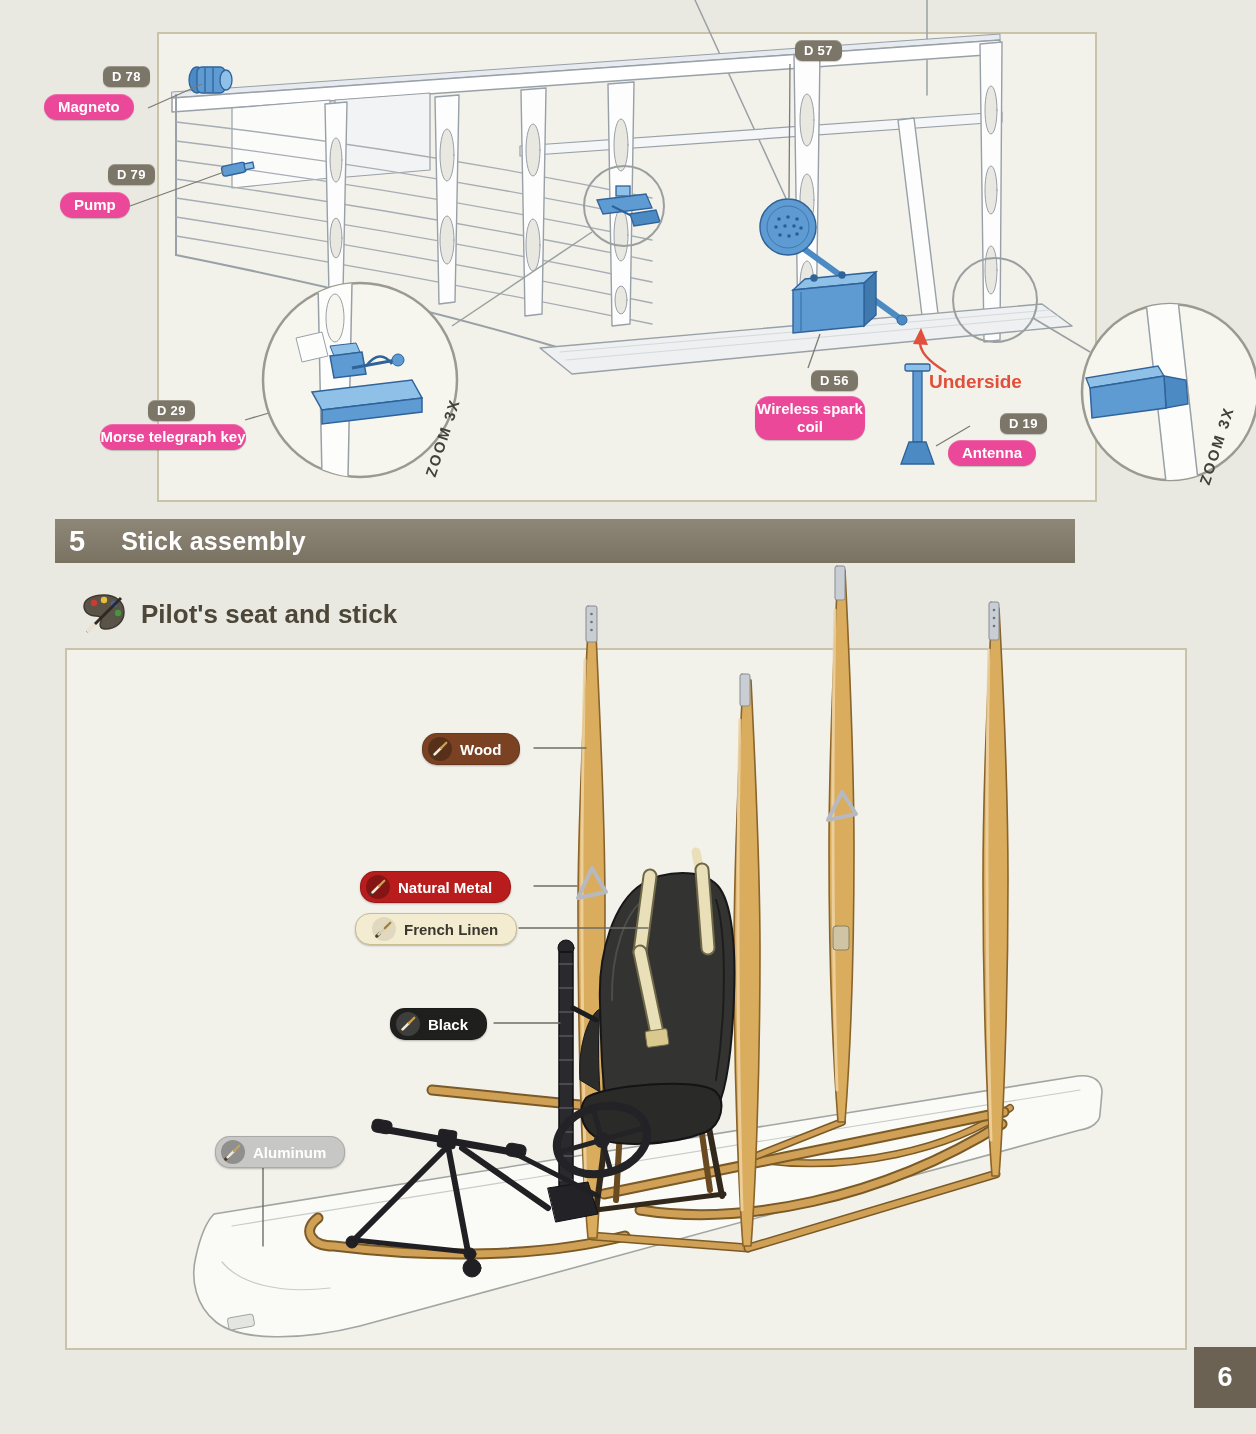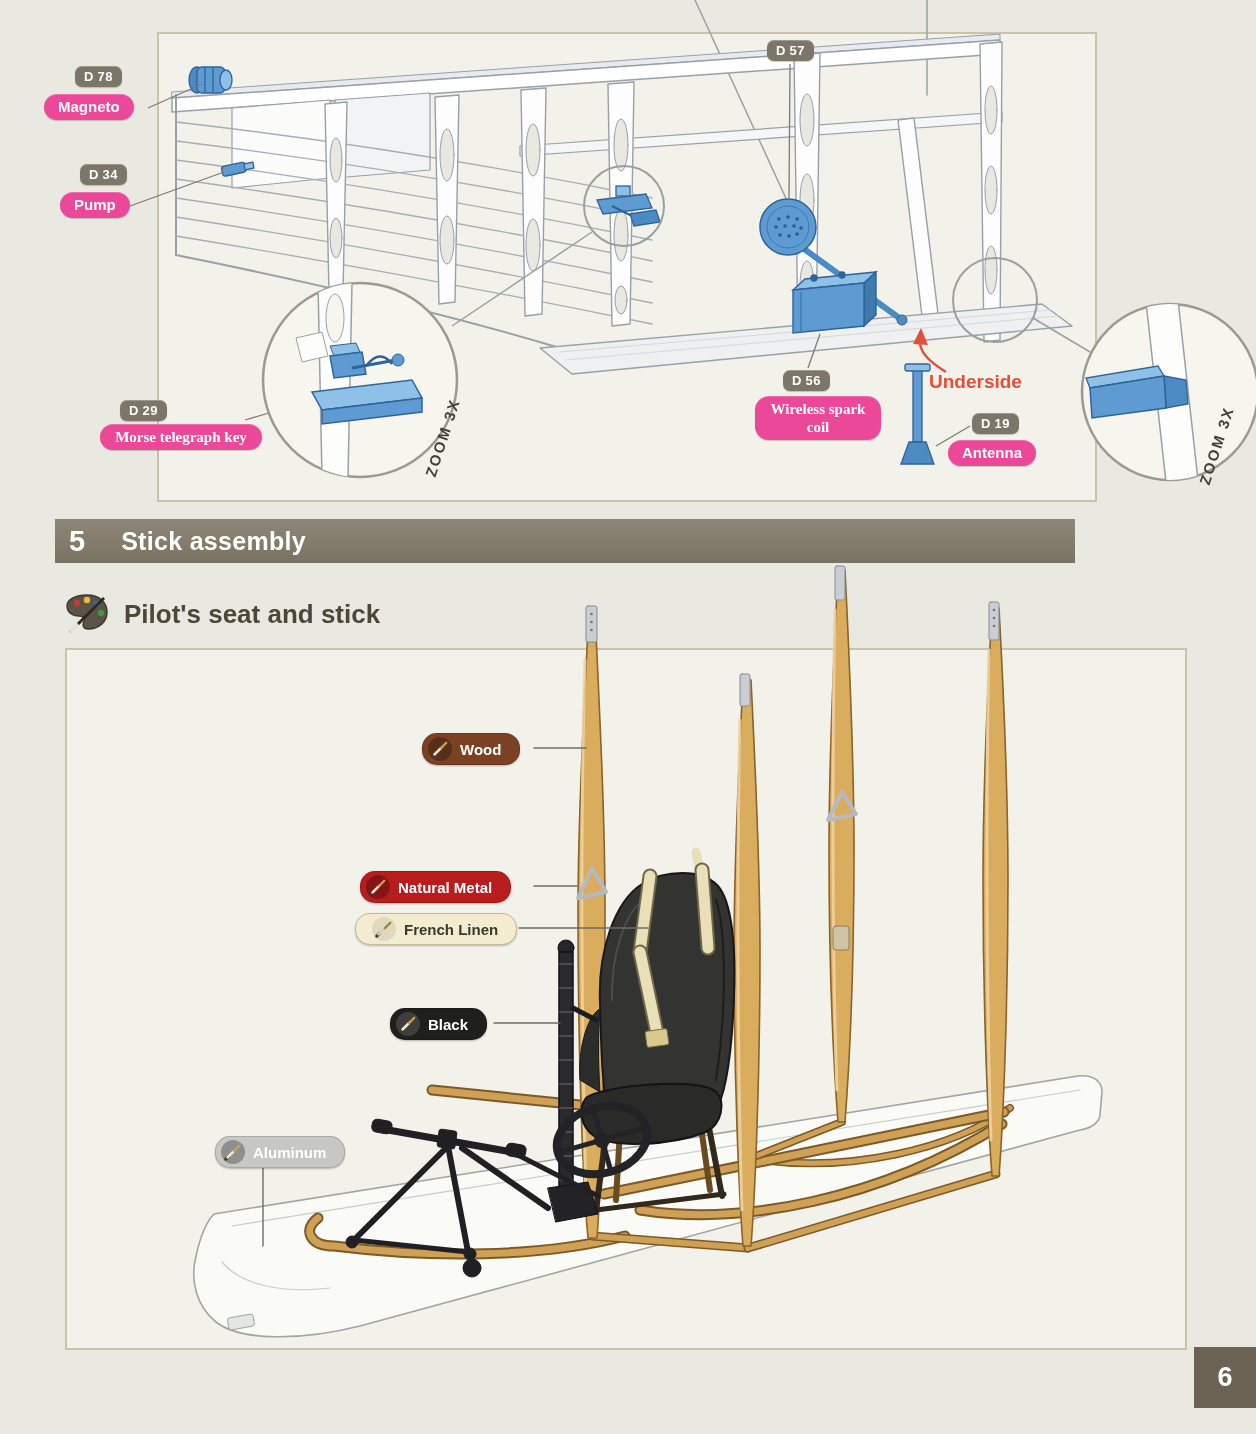--- a/index.html
+++ b/index.html
@@ -2,33 +2,33 @@
 <html><head>
 <meta charset="utf-8">
 <style>
   html,body{margin:0;padding:0;background:#d8d7cf;}
   .page{position:relative;width:1256px;height:1434px;background:#e9e8e1;overflow:hidden;
         font-family:"Liberation Sans", sans-serif;}
   .panel{position:absolute;border:2px solid #cbc2aa;background:#f2f1ea;z-index:1;}
   .art{position:absolute;left:0;top:0;z-index:2;pointer-events:none;}
   .badge{position:absolute;z-index:3;background:#7c7668;color:#fff;font-weight:bold;font-size:13px;
          padding:3px 9px;border-radius:7px;letter-spacing:.3px;
-         box-shadow:inset 0 1px 0 rgba(255,255,255,.25), 0 1px 1px rgba(0,0,0,.2);}
+         box-shadow:inset 0 1px 0 rgba(255,255,255,.25), 0 1px 1px rgba(0,0,0,.2);margin-left:28px;}
   .pill{position:absolute;z-index:3;background:#ec4899;color:#fff;font-weight:bold;font-size:15px;
         padding:4px 14px;border-radius:16px;text-align:center;line-height:1.2;
         box-shadow:inset 0 1px 0 rgba(255,255,255,.2), 0 1px 1px rgba(0,0,0,.2);}
-  .pill.two-line{border-radius:14px;padding:4px 8px;font-family:Liberation Serif, serif;}
+  .pill.two-line{border-radius:14px;padding:4px 0;}
   .underside{position:absolute;z-index:3;color:#e0503a;font-weight:bold;font-size:19px;}
   .zoom-label{position:absolute;z-index:3;font-weight:bold;font-size:15px;color:#43403a;
               letter-spacing:2px;white-space:nowrap;transform:rotate(-72deg);transform-origin:left bottom;}
   .section-bar{position:absolute;left:55px;top:519px;width:1020px;height:44px;z-index:3;
                background:linear-gradient(180deg,#8e8677,#7a7261);display:flex;align-items:center;color:#fff;}
   .section-num{font-size:29px;font-weight:bold;margin-left:14px;}
   .section-title{font-size:25px;font-weight:bold;margin-left:36px;letter-spacing:.3px;}
-  .subsection{position:absolute;left:64px;top:592px;z-index:3;display:flex;align-items:center;gap:14px;}
+  .subsection{position:absolute;left:81px;top:592px;z-index:3;display:flex;align-items:center;gap:14px;}
   .subsection-title{font-size:26px;font-weight:bold;color:#4c4739;}
   .paint-pill{position:absolute;z-index:3;display:flex;align-items:center;gap:8px;height:30px;
               border-radius:15px;padding:0 18px 0 5px;font-weight:bold;font-size:15px;
               box-shadow:0 1px 2px rgba(0,0,0,.25);border:1px solid rgba(0,0,0,.15);margin-left:27px;}
   .brush-circle{width:24px;height:24px;border-radius:50%;background:rgba(0,0,0,.28);
                 display:flex;align-items:center;justify-content:center;flex:0 0 auto;}
   .page-num{position:absolute;left:1194px;top:1347px;width:62px;height:61px;background:#6b6253;
             color:#fff;font-size:27px;font-weight:bold;display:flex;align-items:center;
             justify-content:center;z-index:3;}
 </style>
@@ -323,21 +323,21 @@
         <line x1="519" y1="928" x2="648" y2="928"></line>
         <line x1="494" y1="1023" x2="560" y2="1023"></line>
         <line x1="263" y1="1166" x2="263" y2="1246"></line>
       </g>
     </g>
   </svg>
 
   <div class="badge" style="left:75px;top:66px;">D 78</div>
   <div class="pill" style="left:44px;top:94px;">Magneto</div>
 
-  <div class="badge" style="left:80px;top:164px;">D 34</div>
+  <div class="badge" style="left:80px;top:164px;">D 79</div>
   <div class="pill" style="left:60px;top:192px;">Pump</div>
 
   <div class="badge" style="left:120px;top:400px;">D 29</div>
   <div class="pill two-line" style="left:100px;top:424px;width:146px;">Morse telegraph key</div>
 
   <div class="badge" style="left:767px;top:40px;">D 57</div>
 
   <div class="badge" style="left:783px;top:370px;">D 56</div>
   <div class="pill two-line" style="left:755px;top:396px;width:110px;">Wireless spark coil</div>
 

